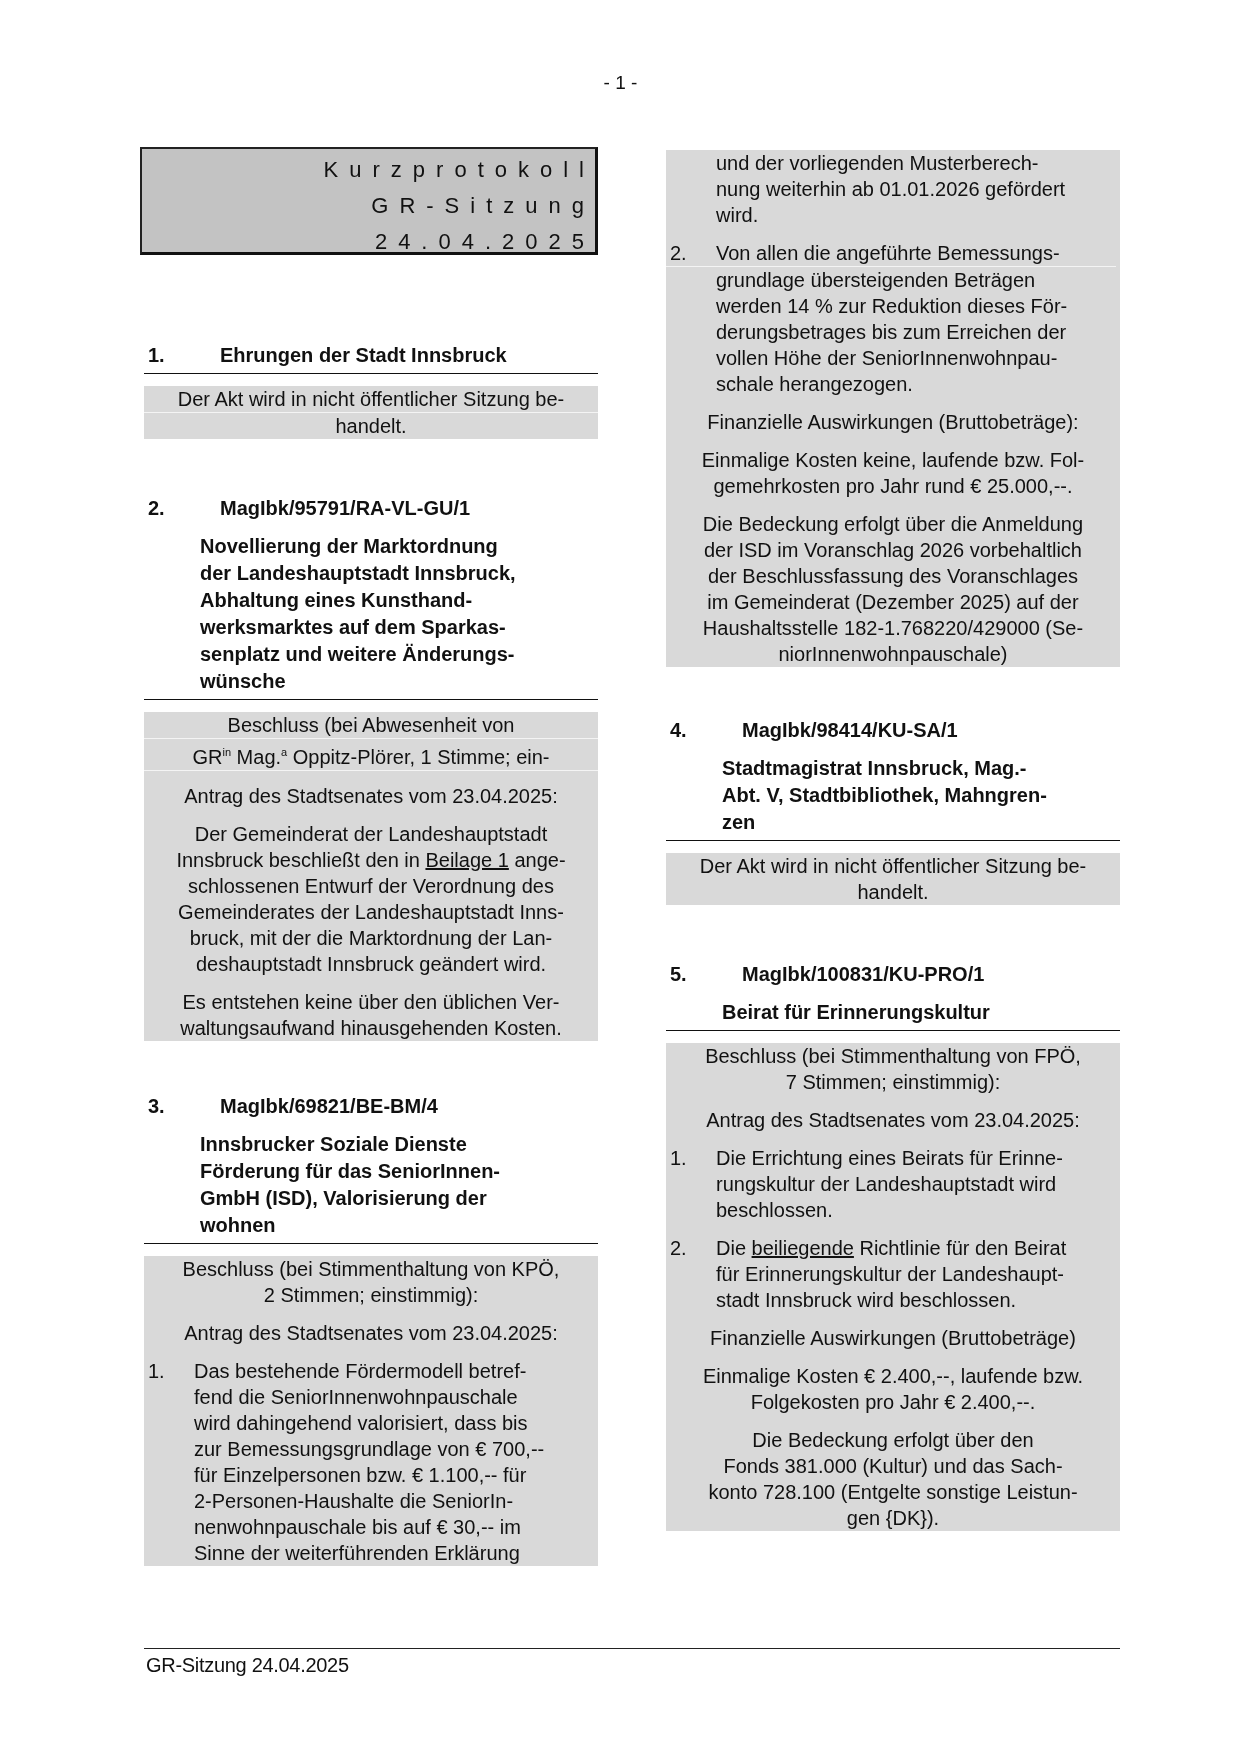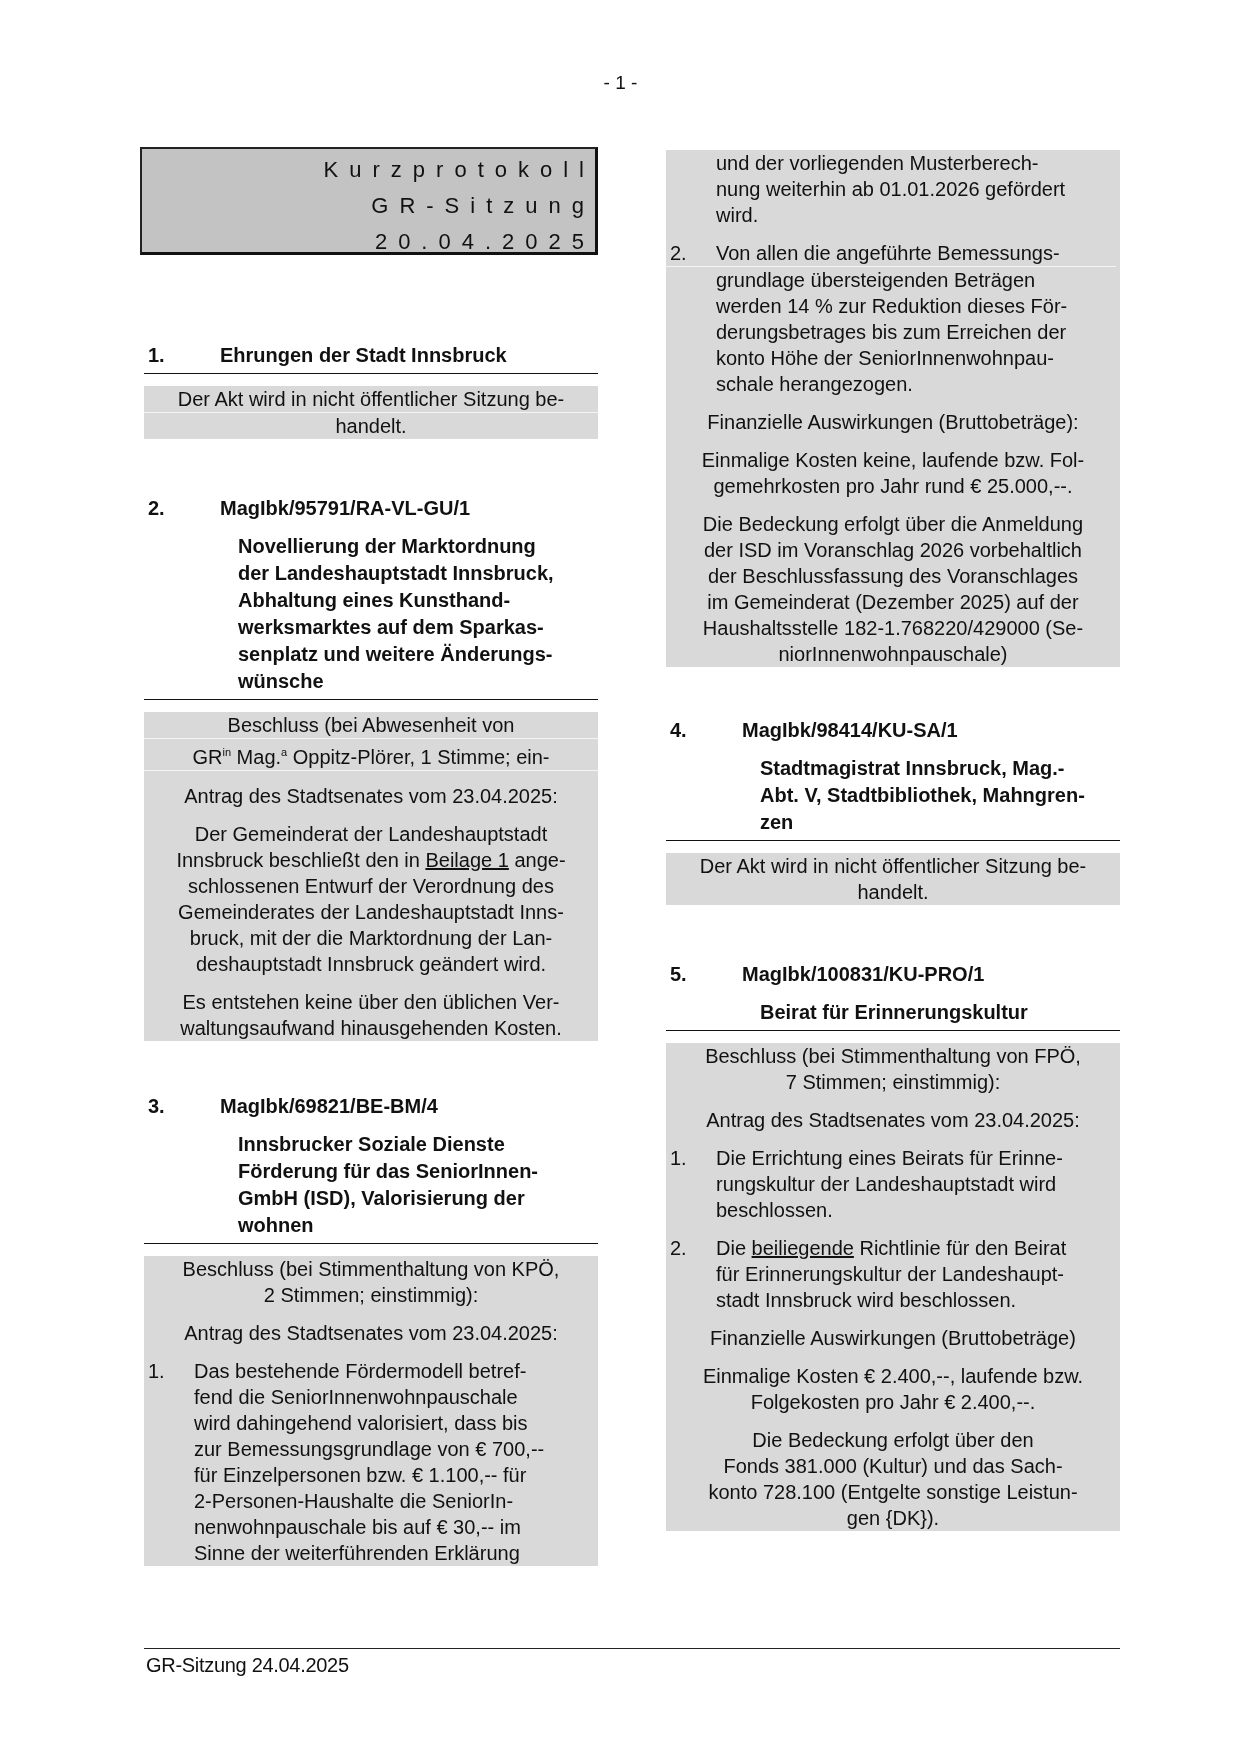--- a/index.html
+++ b/index.html
@@ -17,39 +17,39 @@
     .title-line:first-child { margin-top: 3px; }
 
     .shade { background: #d9d9d9; }
     .p { font-size: 20px; line-height: 26px; margin: 0; padding: 0 4px; text-align: center; }
     .gapw { height: 12px; background: #d9d9d9; }
     .sep { height: 1px; background: #f4f4f4; }
 
     .heading { position: relative; font-weight: bold; font-size: 20px; line-height: 27px; }
     .heading .num { position: absolute; left: 4px; width: 60px; }
     .heading .txt { margin-left: 76px; display: block; }
-    .heading .block { margin-left: 94px; margin-top: 11px; }
+    .heading .block { margin-left: 56px; margin-top: 11px; }
     .rule { border-bottom: 1.5px solid #111; padding-bottom: 4px; margin-bottom: 12px; }
 
     .li { position: relative; font-size: 20px; line-height: 26px; padding: 0 4px 0 50px; }
     .li .n { position: absolute; left: 4px; }
     .ul { text-decoration: underline; }
 
     .footer-rule { position: absolute; left: 144px; width: 976px; top: 1648px; height: 1px; background: #222; }
     .footer-text { position: absolute; left: 146px; top: 1654px; font-size: 20px; letter-spacing: -0.3px; }
   </style>
 </head>
 <body>
 
 <div class="page-number">- 1 -</div>
 
 <div class="title-box">
   <div class="title-line">Kurzprotokoll</div>
   <div class="title-line">GR-Sitzung</div>
-  <div class="title-line">20.04.2025</div>
+  <div class="title-line">24.04.2025</div>
 </div>
 
 <div class="col col-left" style="top:342px;">
 
   <section>
     <div class="heading rule">
       <span class="num">1.</span>
       <span class="txt">Ehrungen der Stadt Innsbruck</span>
     </div>
     <div class="shade">
@@ -138,21 +138,21 @@
         <div>wird.</div>
       </div>
       <div class="gapw"></div>
       <div class="li">
         <span class="n">2.</span>
         <div>Von allen die angeführte Bemessungs-</div>
         <div class="sep" style="margin-left:-50px;"></div>
         <div>grundlage übersteigenden Beträgen</div>
         <div>werden 14 % zur Reduktion dieses För-</div>
         <div>derungsbetrages bis zum Erreichen der</div>
-        <div>konto Höhe der SeniorInnenwohnpau-</div>
+        <div>vollen Höhe der SeniorInnenwohnpau-</div>
         <div>schale herangezogen.</div>
       </div>
       <div class="gapw"></div>
       <p class="p">Finanzielle Auswirkungen (Bruttobeträge):</p>
       <div class="gapw"></div>
       <p class="p">Einmalige Kosten keine, laufende bzw. Fol-</p>
       <p class="p">gemehrkosten pro Jahr rund € 25.000,--.</p>
       <div class="gapw"></div>
       <p class="p">Die Bedeckung erfolgt über die Anmeldung</p>
       <p class="p">der ISD im Voranschlag 2026 vorbehaltlich</p>

